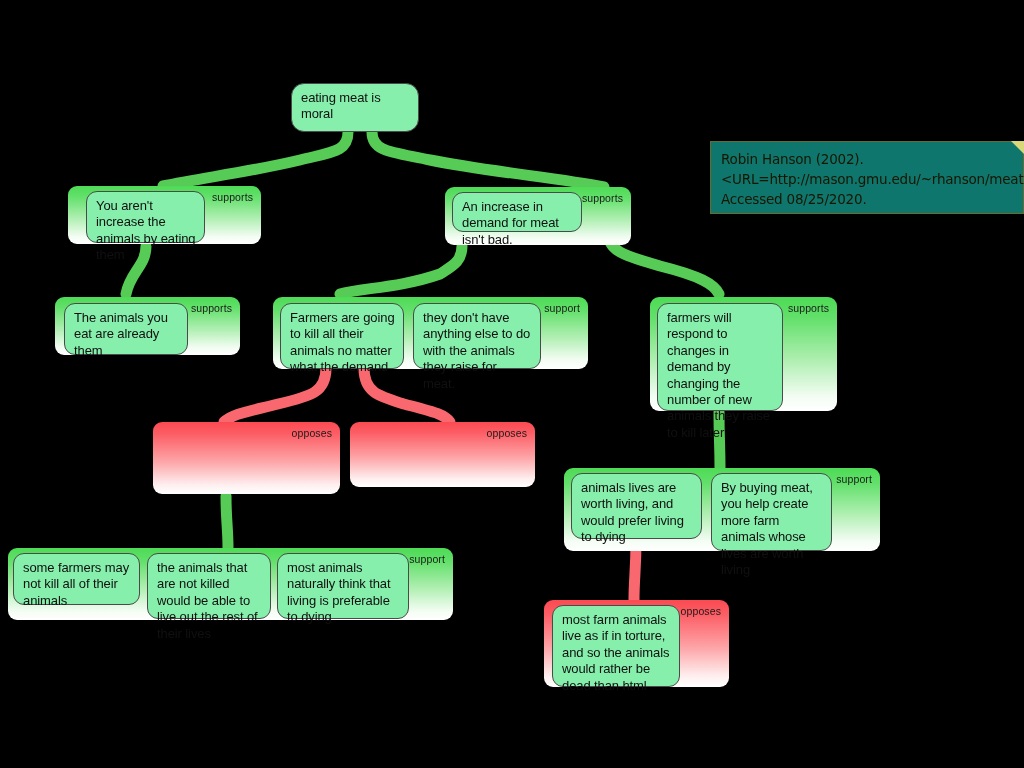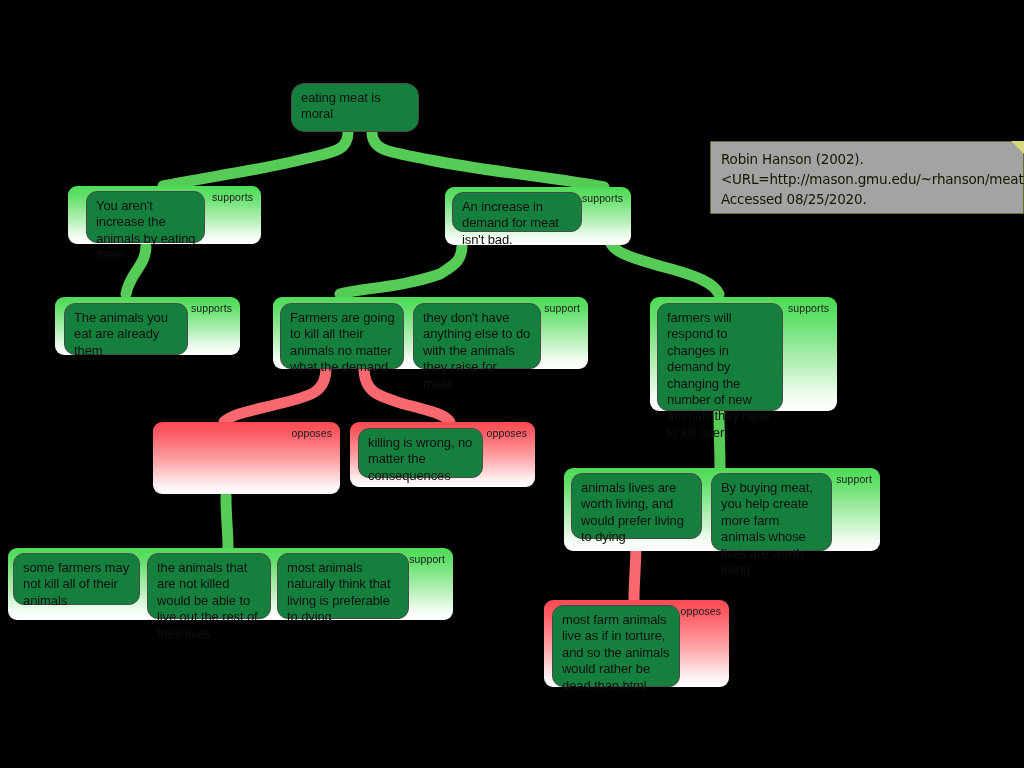--- a/index.html
+++ b/index.html
@@ -25,36 +25,36 @@
   }
   .panel-label{
     position:absolute;right:8px;top:5px;
     font-size:10.5px;color:#1b1b1b;white-space:nowrap;
     letter-spacing:.1px;
   }
 
   
   .claim{
     position:absolute;
-    background:#15803d;
+    background:#86efac;
     border:1.4px solid #4a4a4a;
     border-radius:11px;
     box-sizing:border-box;
     padding:6px 8px 5px 9px;
     font-size:13px;
     line-height:16.4px;
     color:#101010;
     letter-spacing:-.1px;
   }
   .claim.root{border-radius:13px;}
 
   
   .note{
     position:absolute;
-    background:#a3a3a3;
+    background:#0f766e;
     border:1.3px solid #6a6a2a;
     box-sizing:border-box;
     padding:7px 10px 8px 10px;
     font-size:13.5px;
     line-height:20px;
     color:#161600;
     font-family:"DejaVu Sans",sans-serif;
     letter-spacing:-.2px;
   }
   .note .dogear{
@@ -132,21 +132,20 @@
   </div>
   <div class="claim" style="left:657px;top:303px;width:126px;height:108px;">farmers will respond to changes in demand by changing the number of new animals they raise to kill later</div>
 
   <div class="panel oppose" style="left:153px;top:422px;width:187px;height:72px;">
     <span class="panel-label">opposes</span>
   </div>
 
   <div class="panel oppose" style="left:350px;top:422px;width:185px;height:65px;">
     <span class="panel-label">opposes</span>
   </div>
-  <div class="claim" style="left:358px;top:428px;width:125px;height:50px;">killing is wrong, no matter the consequences</div>
 
   <div class="panel support" style="left:564px;top:468px;width:316px;height:83px;">
     <span class="panel-label">support</span>
   </div>
   <div class="claim" style="left:571px;top:473px;width:131px;height:66px;">animals lives are worth living, and would prefer living to dying</div>
   <div class="claim" style="left:711px;top:473px;width:121px;height:78px;">By buying meat, you help create more farm animals whose lives are worth living</div>
 
   <div class="panel support" style="left:8px;top:548px;width:445px;height:72px;">
     <span class="panel-label">support</span>
   </div>

